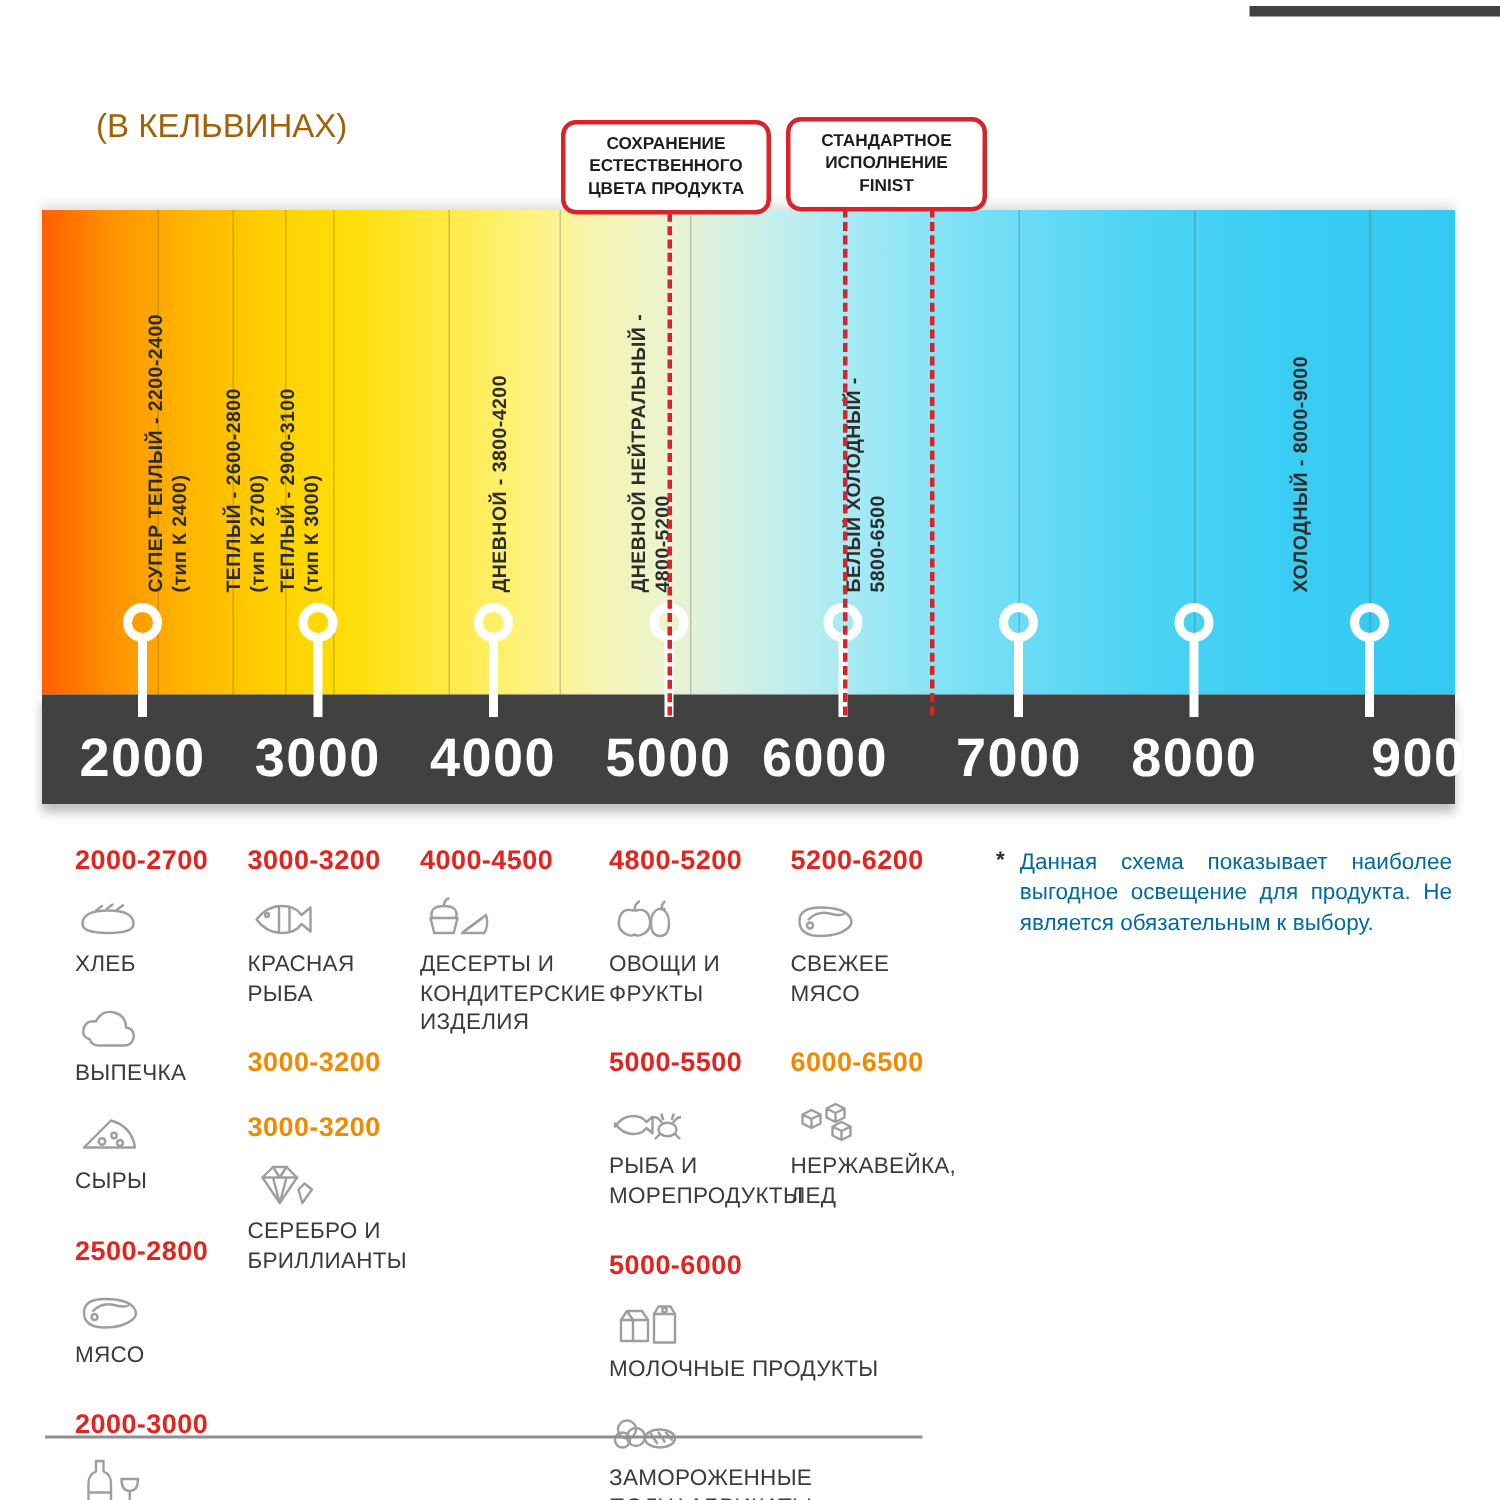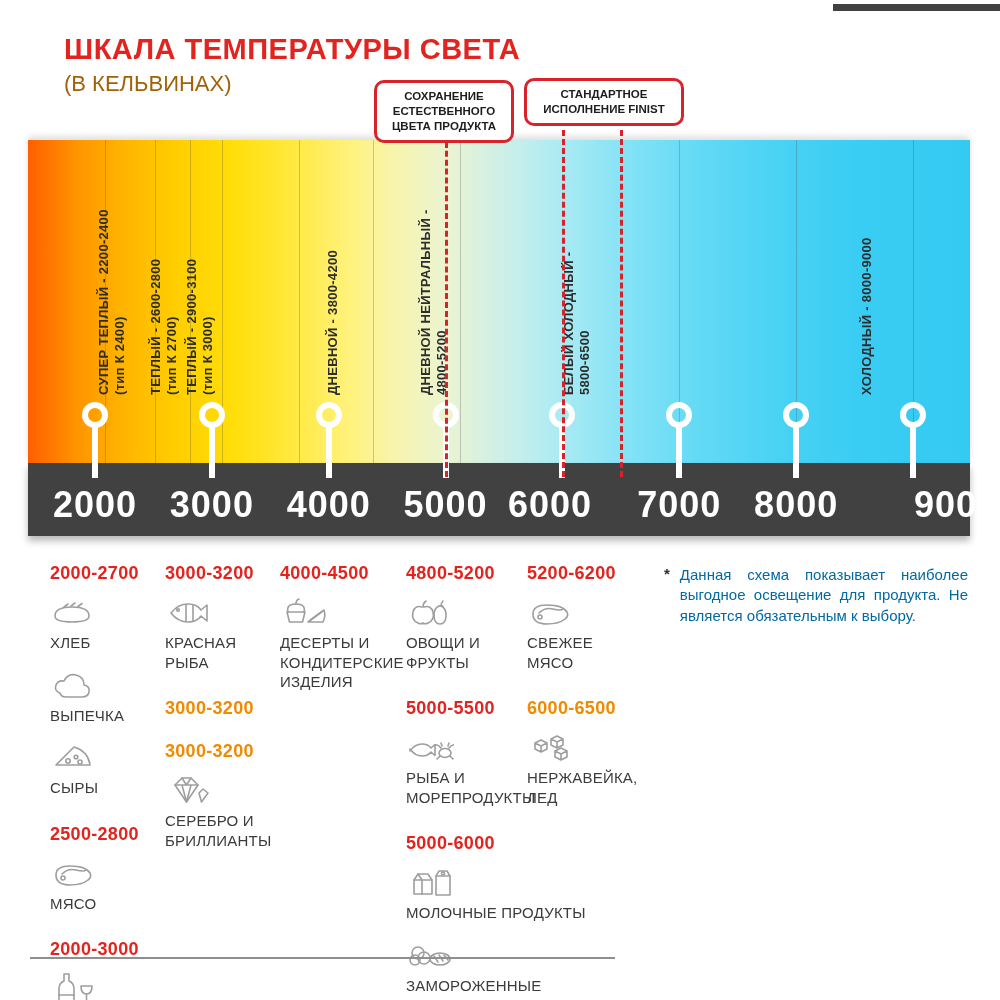--- a/index.html
+++ b/index.html
@@ -8,21 +8,21 @@
 
   
   .topbar{position:absolute;left:833px;top:4px;width:167px;height:7px;background:#414141;}
   .title{position:absolute;left:64px;top:33px;font-size:29px;font-weight:bold;color:#e3231e;letter-spacing:.5px;}
   .subtitle{position:absolute;left:64px;top:71px;font-size:22px;color:#a16207;}
 
   
   .callout{position:absolute;box-sizing:border-box;background:#fff;border:3px solid #d8232a;border-radius:10px;
            padding:6px 4px;font-size:11.5px;font-weight:bold;line-height:1.3;text-align:center;color:#1d1d1d;z-index:8;}
   .callout1{left:374px;top:80px;width:140px;}
-  .callout2{left:524px;top:78px;width:160px;}
+  .callout2{left:524px;top:78px;width:134px;}
 
   
   .chart{position:absolute;left:28px;top:140px;width:942px;height:323px;
      background:linear-gradient(90deg,#ff5f00 0%,#ff9300 5%,#ffb400 10%,#ffcf00 16%,#ffdf0a 22%,
        #ffe93e 28%,#fff27b 34%,#f7f4ae 39%,#ecf4cf 44%,#d9f1e0 48%,#bfeeee 53%,#a2e9f4 58%,
        #82e2f6 64%,#60d9f5 72%,#48d2f4 80%,#3acdf3 88%,#35caf2 100%);
      box-shadow:0 -4px 6px rgba(0,0,0,.12);}
   .divider{position:absolute;top:0;width:1px;height:100%;background:rgba(80,80,80,.28);}
   .vlabel{position:absolute;bottom:68px;transform:rotate(-90deg);transform-origin:0 100%;
           white-space:nowrap;font-weight:bold;font-size:13px;line-height:16px;color:#2d2d2d;letter-spacing:.3px;}
@@ -55,21 +55,20 @@
   .footnote .ftext{font-size:15px;line-height:1.35;color:#0369a1;text-align:justify;}
 
   .bottomrule{position:absolute;left:30px;top:957px;width:585px;height:2px;background:#8f8f8f;}
 </style>
 </head>
 <body>
 
 <div id="page">
   <div class="topbar"></div>
 
-  <div class="title">ШКАЛА ТЕМПЕРАТУРЫ СВЕТА</div>
   <div class="subtitle">(В КЕЛЬВИНАХ)</div>
 
   <div class="callout callout1">СОХРАНЕНИЕ ЕСТЕСТВЕННОГО ЦВЕТА ПРОДУКТА</div>
   <div class="callout callout2">СТАНДАРТНОЕ ИСПОЛНЕНИЕ FINIST</div>
 
   <div class="chart">
     <div id="dividers">
         <div class="divider" style="left: 77px;"></div>
         <div class="divider" style="left: 127px;"></div>
         <div class="divider" style="left: 162px;"></div>

